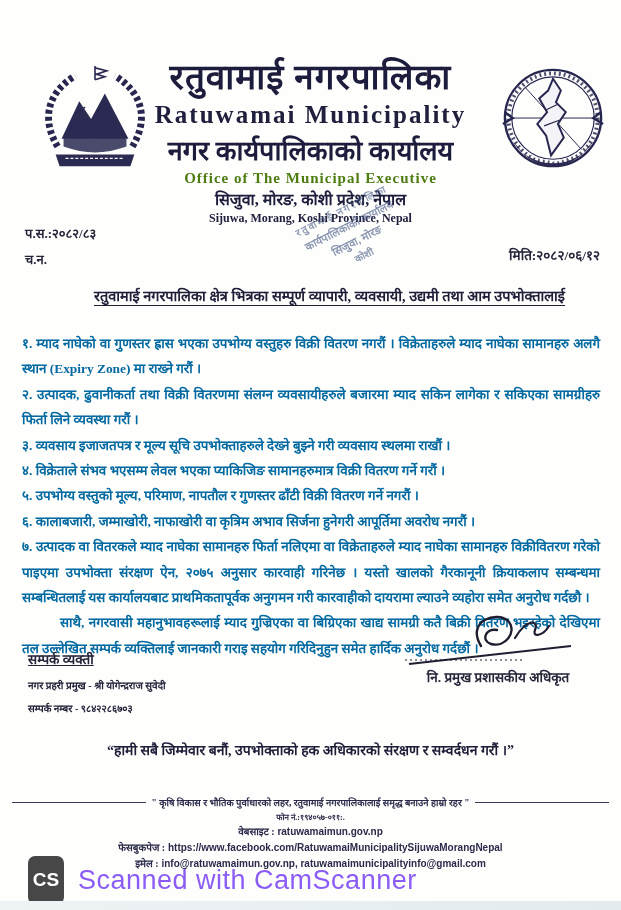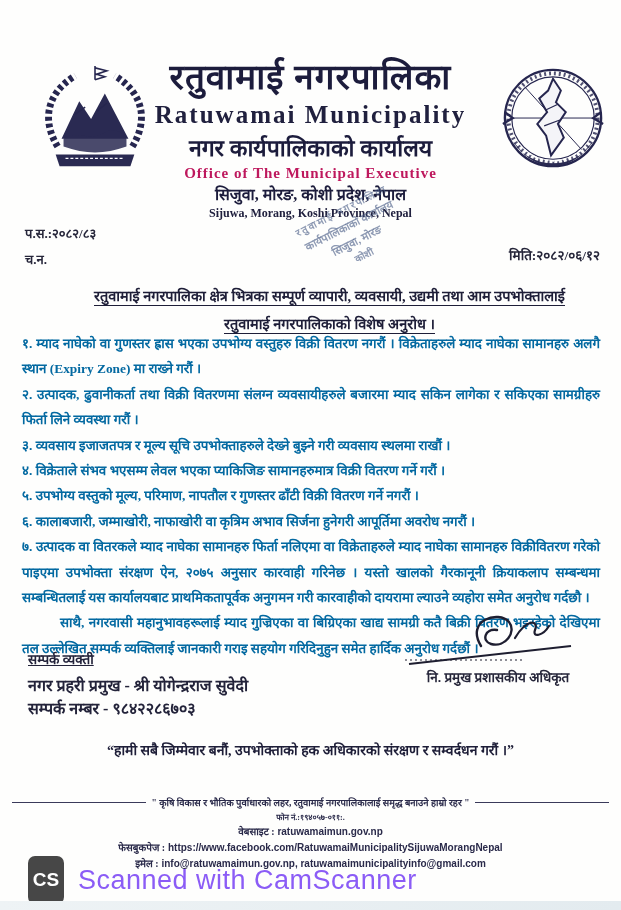--- a/index.html
+++ b/index.html
@@ -9,22 +9,22 @@
     background:#ffffff; color:#26263a; position:relative; overflow:hidden;
   }
   .page { position:absolute; inset:0; background:#fefefd; }
 
   
   .header { position:absolute; top:52px; left:0; right:0; text-align:center; }
   .emblem-left  { position:absolute; left:36px;  top:8px; }
   .emblem-right { position:absolute; right:14px; top:12px; }
   .hdr-np-title { font-size:35px; font-weight:bold; color:#1c1c3c; letter-spacing:1px; }
   .hdr-en-title { font-size:25px; font-weight:bold; color:#20203e; letter-spacing:2px; margin-top:2px; }
-  .hdr-np-office{ font-size:23px; font-weight:bold; color:#1c1c3c; margin-top:2px; }
-  .hdr-en-office{ font-size:15px; font-weight:bold; color:#be185d; letter-spacing:1px; margin-top:2px; }
+  .hdr-np-office{ font-size:27px; font-weight:bold; color:#1c1c3c; margin-top:2px; }
+  .hdr-en-office{ font-size:15px; font-weight:bold; color:#4d7c0f; letter-spacing:1px; margin-top:2px; }
   .hdr-np-addr  { font-size:16px; font-weight:bold; color:#1c1c3c; margin-top:1px; }
   .hdr-en-addr  { font-size:12px; font-weight:bold; color:#20203e; margin-top:1px; }
 
   
   .ref-no   { position:absolute; top:224px; left:25px;  font-size:13px; font-weight:bold; }
   .disp-no  { position:absolute; top:250px; left:25px;  font-size:13px; font-weight:bold; }
   .let-date { position:absolute; top:246px; right:21px; font-size:13.5px; font-weight:bold; }
 
   
   .stamp {
@@ -51,21 +51,21 @@
 
   
   .sig-block { position:absolute; top:608px; right:28px; width:190px; text-align:center; }
   .sig-art { position:relative; height:58px; }
   .sig-name { font-size:14px; font-weight:bold; margin-top:3px; }
   .sig-desig{ font-size:13.5px; font-weight:bold; margin-top:2px; }
 
   
   .contact { position:absolute; top:650px; left:28px; font-weight:bold; color:#23233a; }
   .contact .c-head { font-size:13.5px; text-decoration:underline; margin-bottom:6px; }
-  .contact .c-line { font-size:16px; line-height:23px; }
+  .contact .c-line { font-size:10px; line-height:23px; }
 
   
   .quote { position:absolute; top:740px; left:0; right:0; text-align:center;
     font-size:14px; font-weight:bold; color:#1e1e38; }
 
   
   .footer { position:absolute; top:796px; left:0; right:0; text-align:center; color:#2a2a4a; }
   .motto-row { display:flex; align-items:center; gap:6px; padding:0 12px; }
   .motto-row .rule { flex:1; height:0; border-top:1.5px solid #3a3a5a; }
   .motto { font-size:9.5px; font-weight:bold; white-space:nowrap; }
@@ -132,21 +132,20 @@
 
   <div class="stamp">
     <div class="s1">रतुवामाई नगरपालिका</div>
     <div class="s2">कार्यपालिकाको कार्यालय</div>
     <div class="s3">सिजुवा, मोरङ</div>
     <div class="s4">कोशी</div>
   </div>
 
   <div class="subject">
     <div><span>रतुवामाई नगरपालिका क्षेत्र भित्रका सम्पूर्ण व्यापारी, व्यवसायी, उद्यमी तथा आम उपभोक्तालाई</span></div>
-    <div><span>रतुवामाई  नगरपालिकाको विशेष अनुरोध ।</span></div>
   </div>
 
   <div class="body-text">
     <p>१.  म्याद नाघेको वा गुणस्तर ह्रास भएका उपभोग्य वस्तुहरु विक्री वितरण नगरौं । विक्रेताहरुले म्याद नाघेका सामानहरु अलगै स्थान (Expiry Zone) मा राख्ने गरौं ।</p>
     <p>२. उत्पादक, ढुवानीकर्ता तथा विक्री वितरणमा संलग्न व्यवसायीहरुले बजारमा म्याद सकिन लागेका र सकिएका सामग्रीहरु फिर्ता लिने व्यवस्था गरौं ।</p>
     <p>३. व्यवसाय  इजाजतपत्र र मूल्य सूचि उपभोक्ताहरुले देख्ने बुझ्ने गरी व्यवसाय स्थलमा राखौं ।</p>
     <p>४. विक्रेताले संभव भएसम्म लेवल भएका प्याकिजिङ सामानहरुमात्र  विक्री वितरण गर्ने गरौं ।</p>
     <p>५. उपभोग्य वस्तुको मूल्य, परिमाण, नापतौल र गुणस्तर ढाँटी विक्री वितरण गर्ने नगरौं ।</p>
     <p>६. कालाबजारी, जम्माखोरी, नाफाखोरी वा कृत्रिम अभाव सिर्जना हुनेगरी आपूर्तिमा अवरोध नगरौं ।</p>
     <p>७. उत्पादक वा वितरकले म्याद नाघेका सामानहरु फिर्ता नलिएमा वा विक्रेताहरुले म्याद नाघेका सामानहरु विक्रीवितरण गरेको पाइएमा उपभोक्ता संरक्षण ऐन, २०७५ अनुसार कारवाही गरिनेछ । यस्तो खालको गैरकानूनी क्रियाकलाप सम्बन्धमा सम्बन्धितलाई यस कार्यालयबाट प्राथमिकतापूर्वक अनुगमन गरी कारवाहीको दायरामा ल्याउने व्यहोरा समेत अनुरोध गर्दछौ ।</p>

